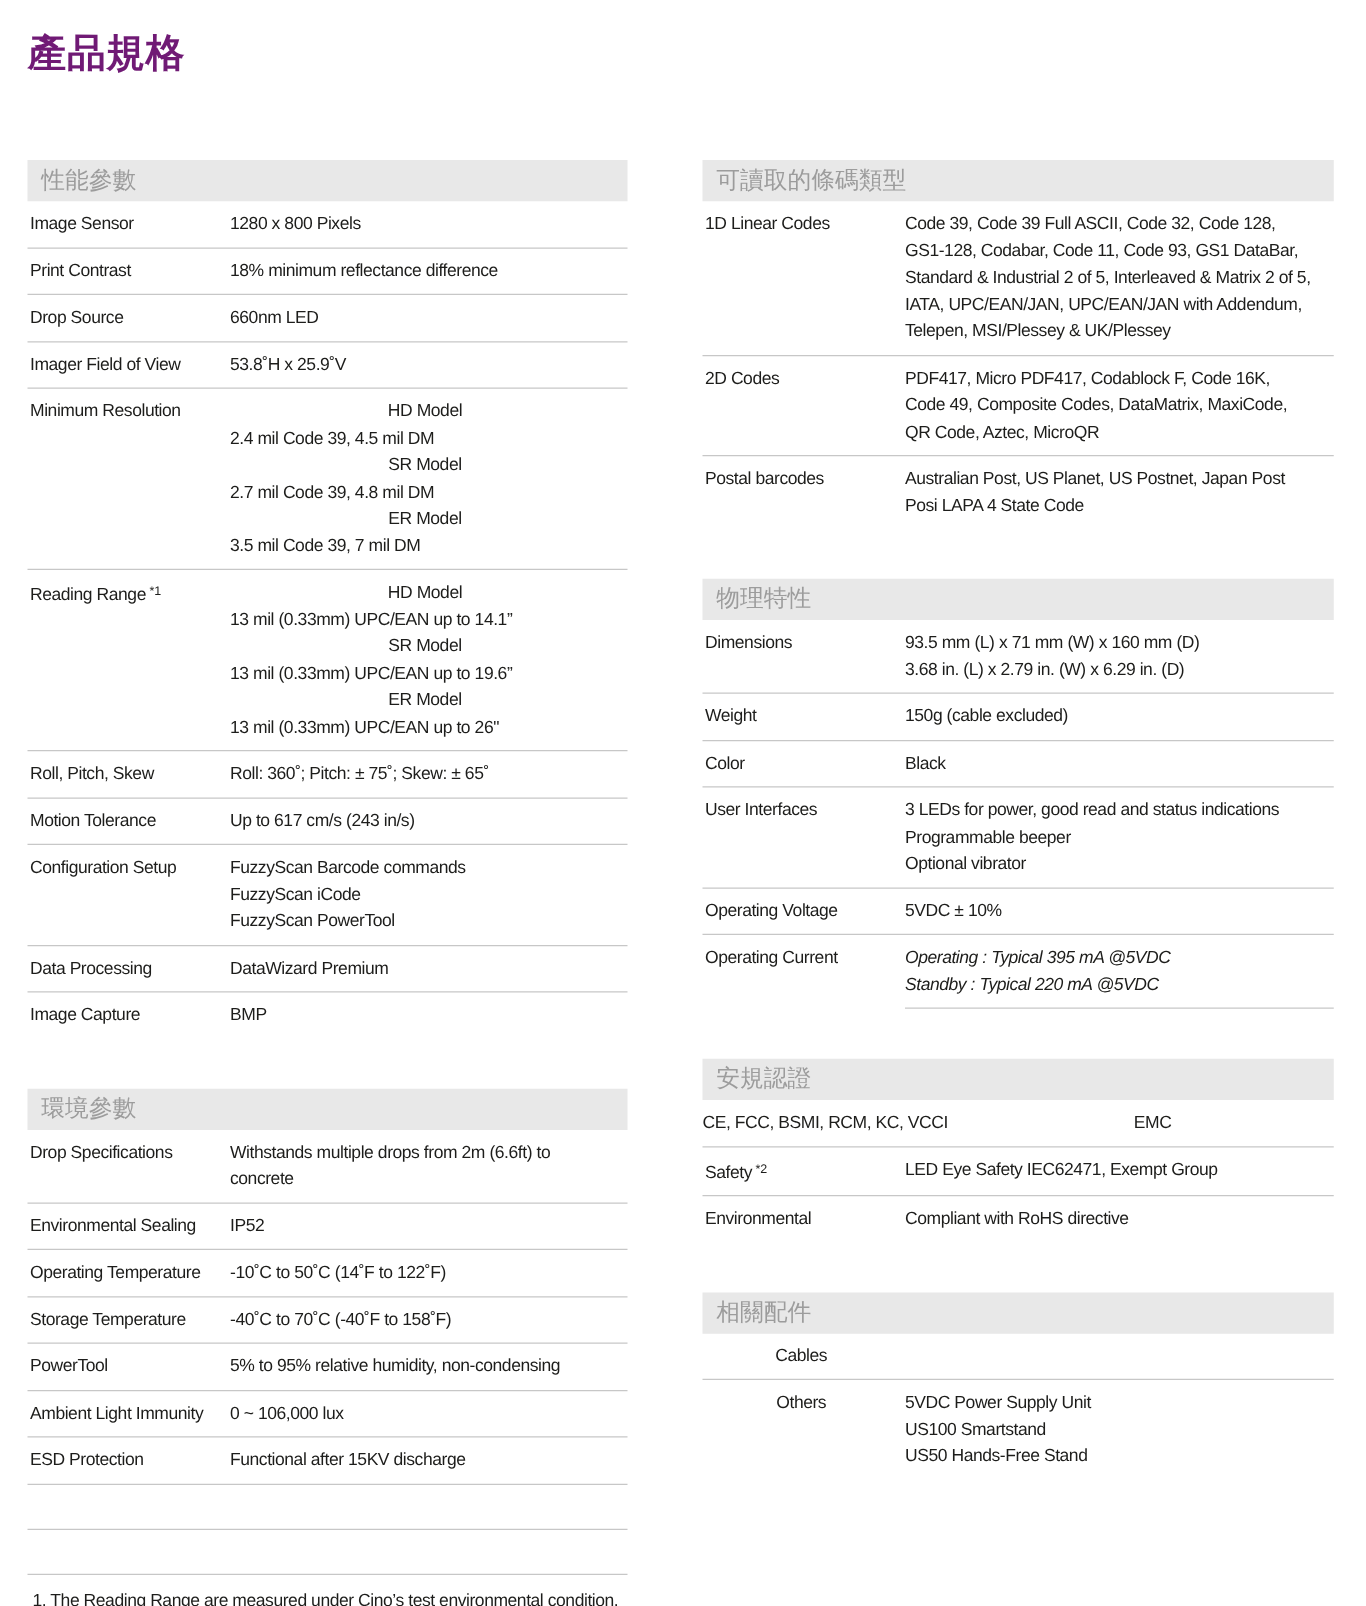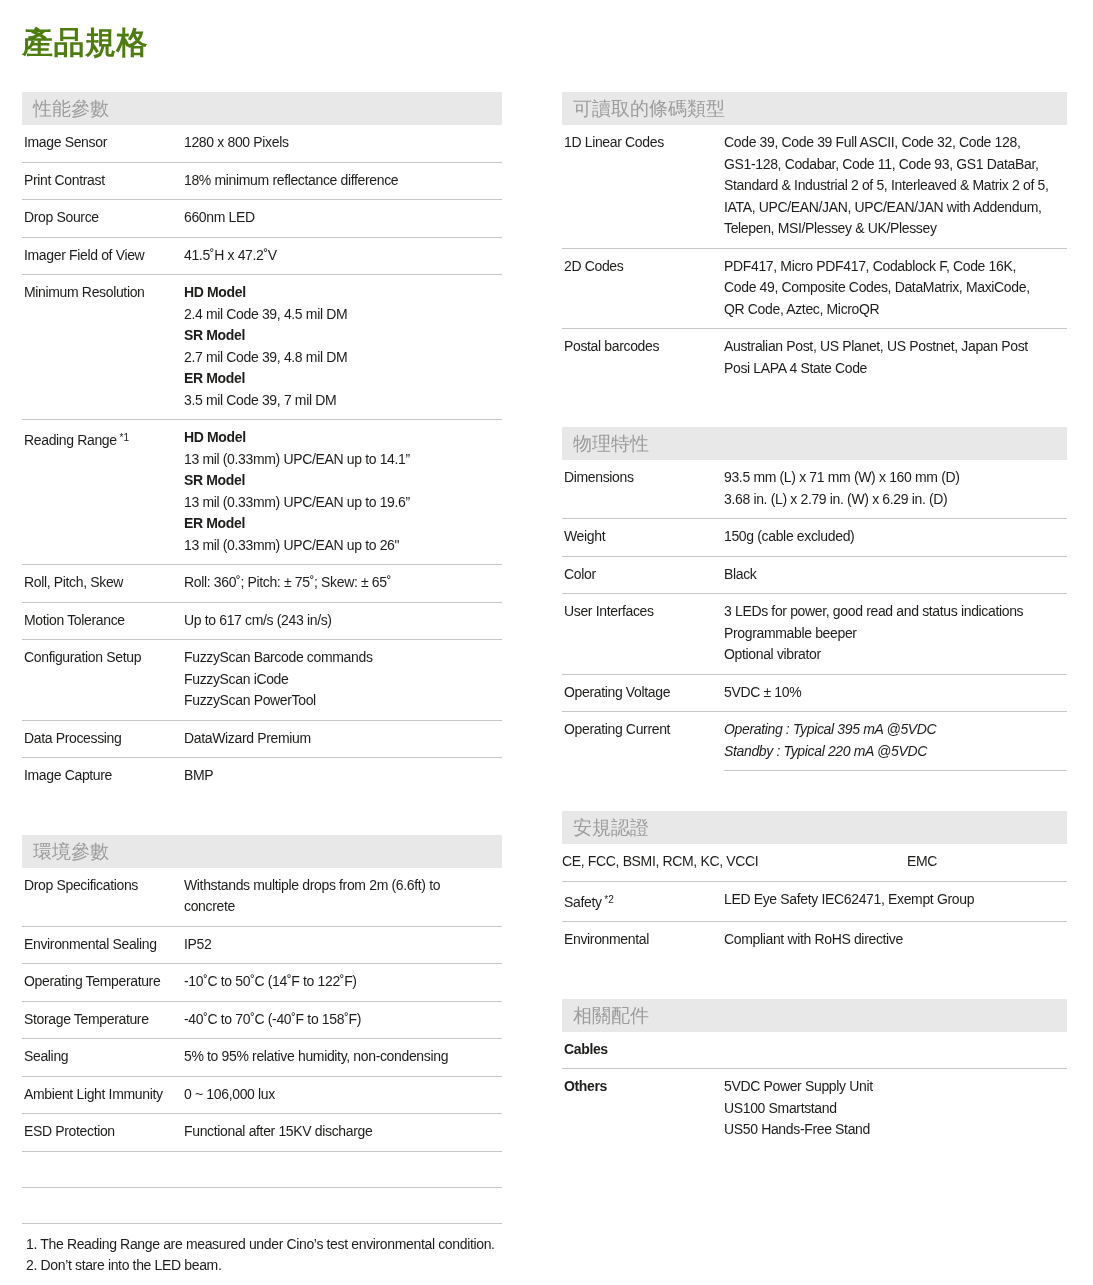--- a/index.html
+++ b/index.html
@@ -4,46 +4,47 @@
 <style>
   html,body{margin:0;padding:0;background:#ffffff;}
   body{
     width:1093px;min-height:1285px;
     font-family:"Liberation Sans","DejaVu Sans",sans-serif;
     color:#1d1d1b;
     -webkit-text-size-adjust:none;
   }
   .page{box-sizing:border-box;width:1093px;padding:26px 26px 20px 22px;}
   .page-title{
-    color:#4d7c0f;font-size:31px;font-weight:bold;
+    color:#701a75;font-size:31px;font-weight:bold;
     line-height:34px;margin:0 0 32px 0;letter-spacing:0.5px;
   }
   .cols{display:flex;gap:60px;align-items:flex-start;}
   .col{display:block;}
   .col-left{width:480px;flex:0 0 480px;}
   .col-right{width:505px;flex:0 0 505px;}
   .section + .section{margin-top:40px;}
   .sec-header{
     background:#e8e8e8;color:#9c9c9c;
     font-size:19px;line-height:23px;
     padding:5px 8px 5px 11px;
     font-weight:normal;
+    margin-top:36px;
   }
   .row{display:flex;border-bottom:1px solid #c7c7c7;}
   .row.b-none{border-bottom:none;}
   .row.b-indent{border-bottom:none;}
   .row.b-indent .cell.value{border-bottom:1px solid #c7c7c7;font-style:italic;}
   .cell{
     box-sizing:border-box;
     padding:7px 6px 8px 2px;
     font-size:14px;line-height:21.5px;letter-spacing:-0.35px;
   }
   .cell.label{width:162px;flex:0 0 162px;}
   .cell.value{flex:1;padding-left:0;}
-  .bold{font-weight:bold;}
+  .bold{font-weight:normal;text-align:center;}
   .sup{font-size:10px;vertical-align:4px;letter-spacing:0;}
   .row.empty{height:35px;}
   .footnotes{
     border-bottom:1px solid #c7c7c7;
     padding:10px 6px 15px 4px;
     font-size:14px;line-height:21.5px;letter-spacing:-0.35px;
   }
 </style>
 </head>
 <body>
@@ -69,21 +70,21 @@
             </div>
             <div class="row">
               <div class="cell label">Drop Source</div>
               <div class="cell value">
                 <div>660nm LED</div>
               </div>
             </div>
             <div class="row">
               <div class="cell label">Imager Field of View</div>
               <div class="cell value">
-                <div>41.5˚H x 47.2˚V</div>
+                <div>53.8˚H x 25.9˚V</div>
               </div>
             </div>
             <div class="row">
               <div class="cell label">Minimum Resolution</div>
               <div class="cell value">
                 <div class="bold">HD Model</div>
                 <div>2.4 mil Code 39, 4.5 mil DM</div>
                 <div class="bold">SR Model</div>
                 <div>2.7 mil Code 39, 4.8 mil DM</div>
                 <div class="bold">ER Model</div>
@@ -155,21 +156,21 @@
                 <div>-10˚C to 50˚C (14˚F to 122˚F)</div>
               </div>
             </div>
             <div class="row">
               <div class="cell label">Storage Temperature</div>
               <div class="cell value">
                 <div>-40˚C to 70˚C (-40˚F to 158˚F)</div>
               </div>
             </div>
             <div class="row">
-              <div class="cell label">Sealing</div>
+              <div class="cell label">PowerTool</div>
               <div class="cell value">
                 <div>5% to 95% relative humidity, non-condensing</div>
               </div>
             </div>
             <div class="row">
               <div class="cell label">Ambient Light Immunity</div>
               <div class="cell value">
                 <div>0 ~ 106,000 lux</div>
               </div>
             </div>

